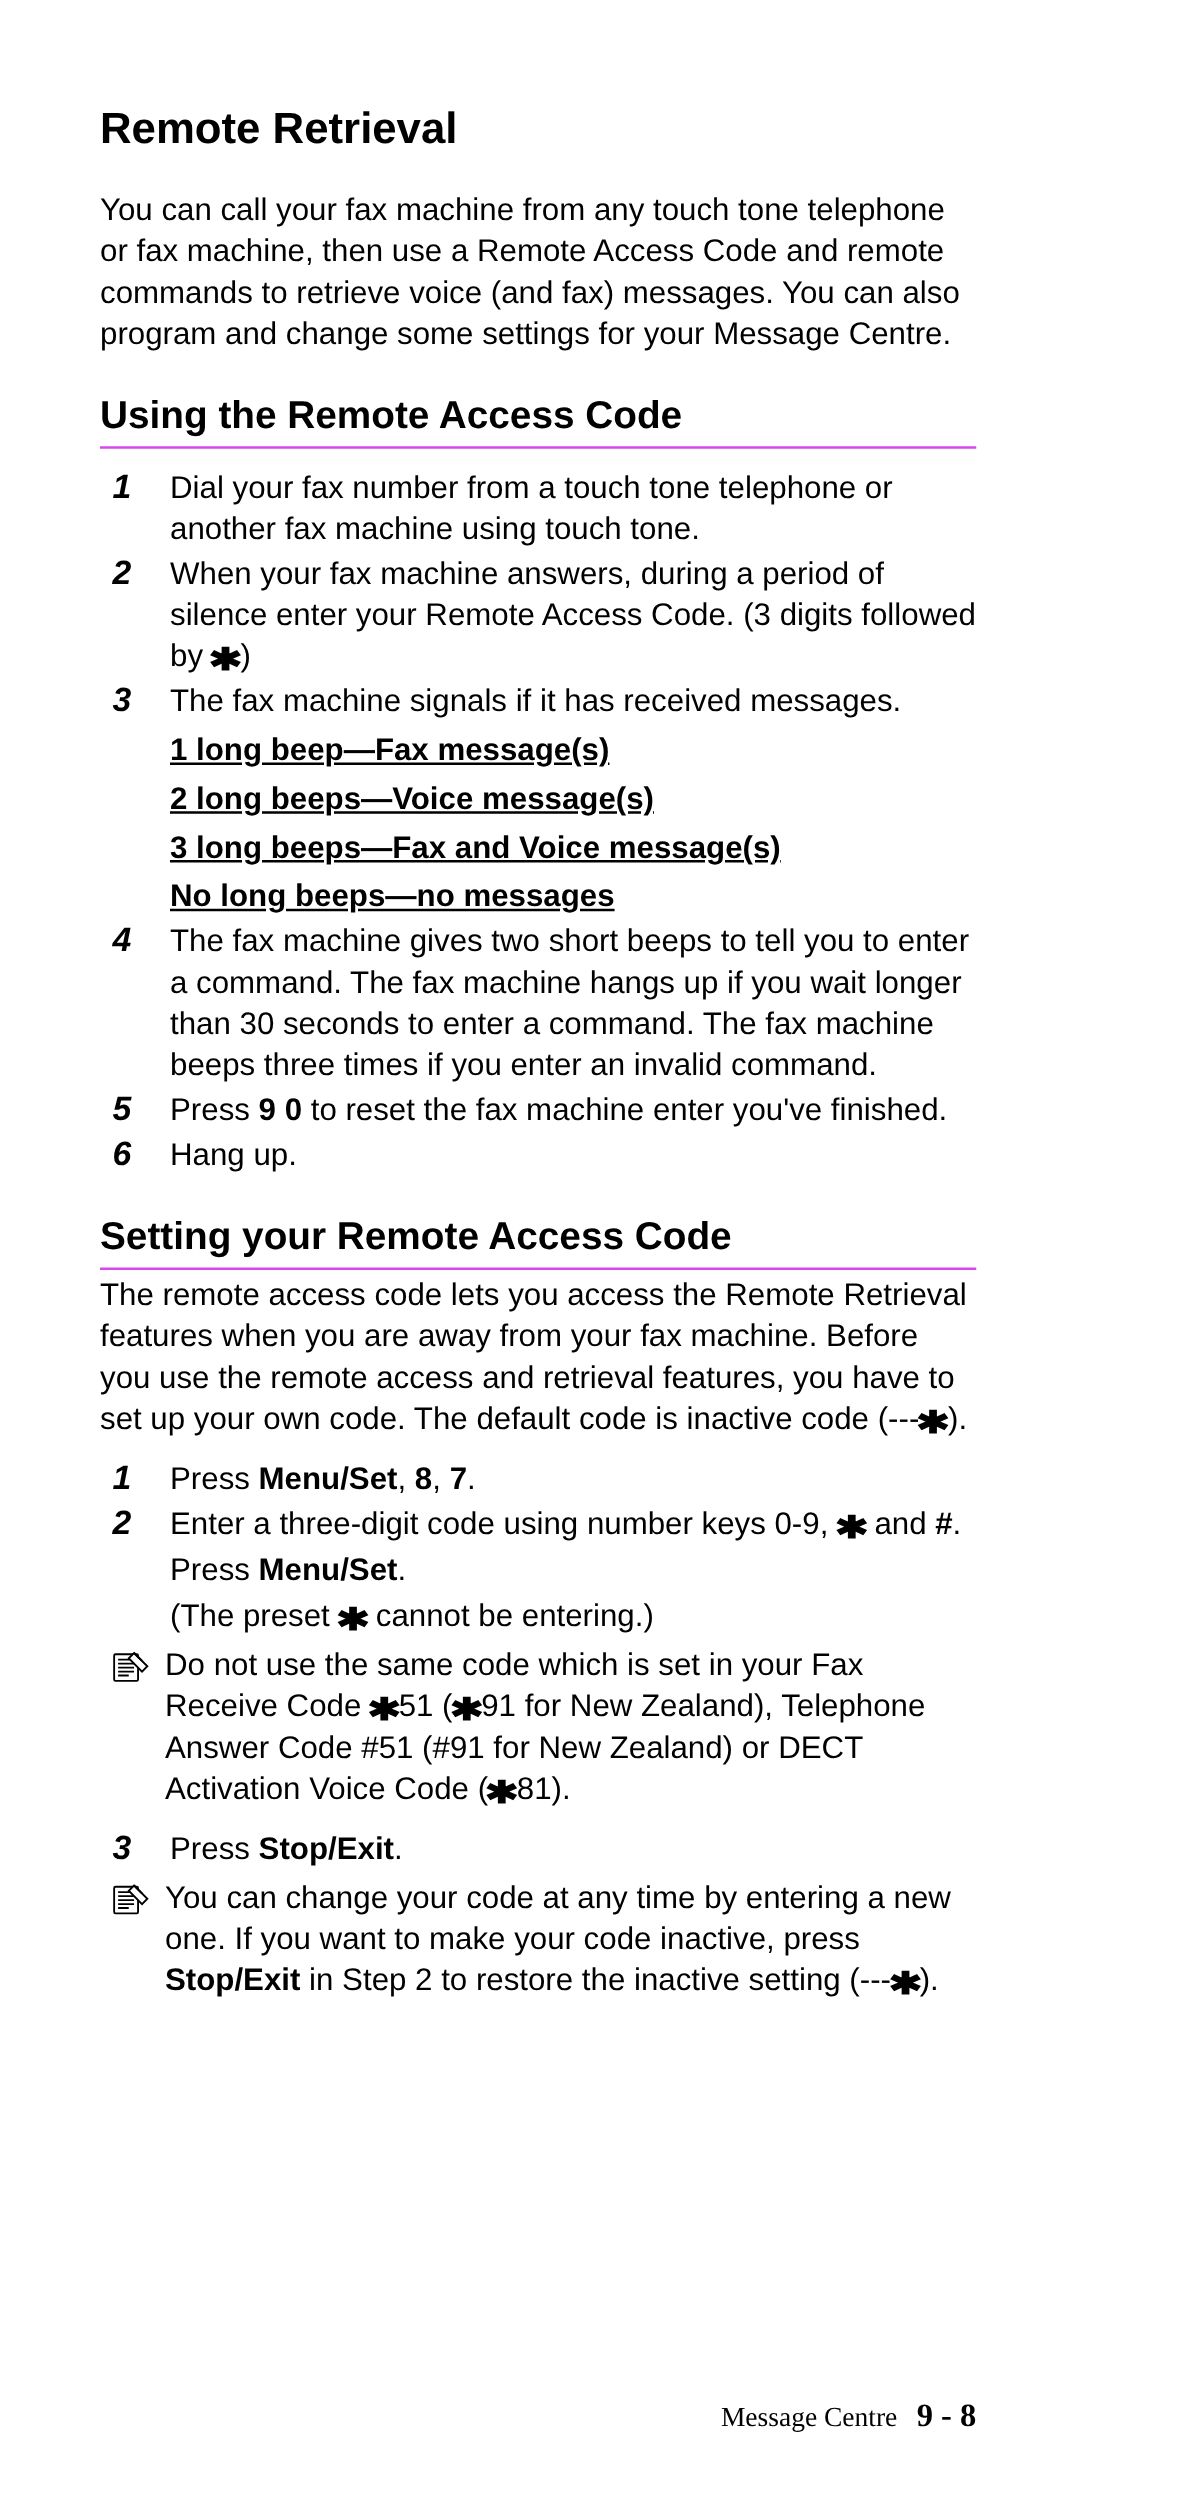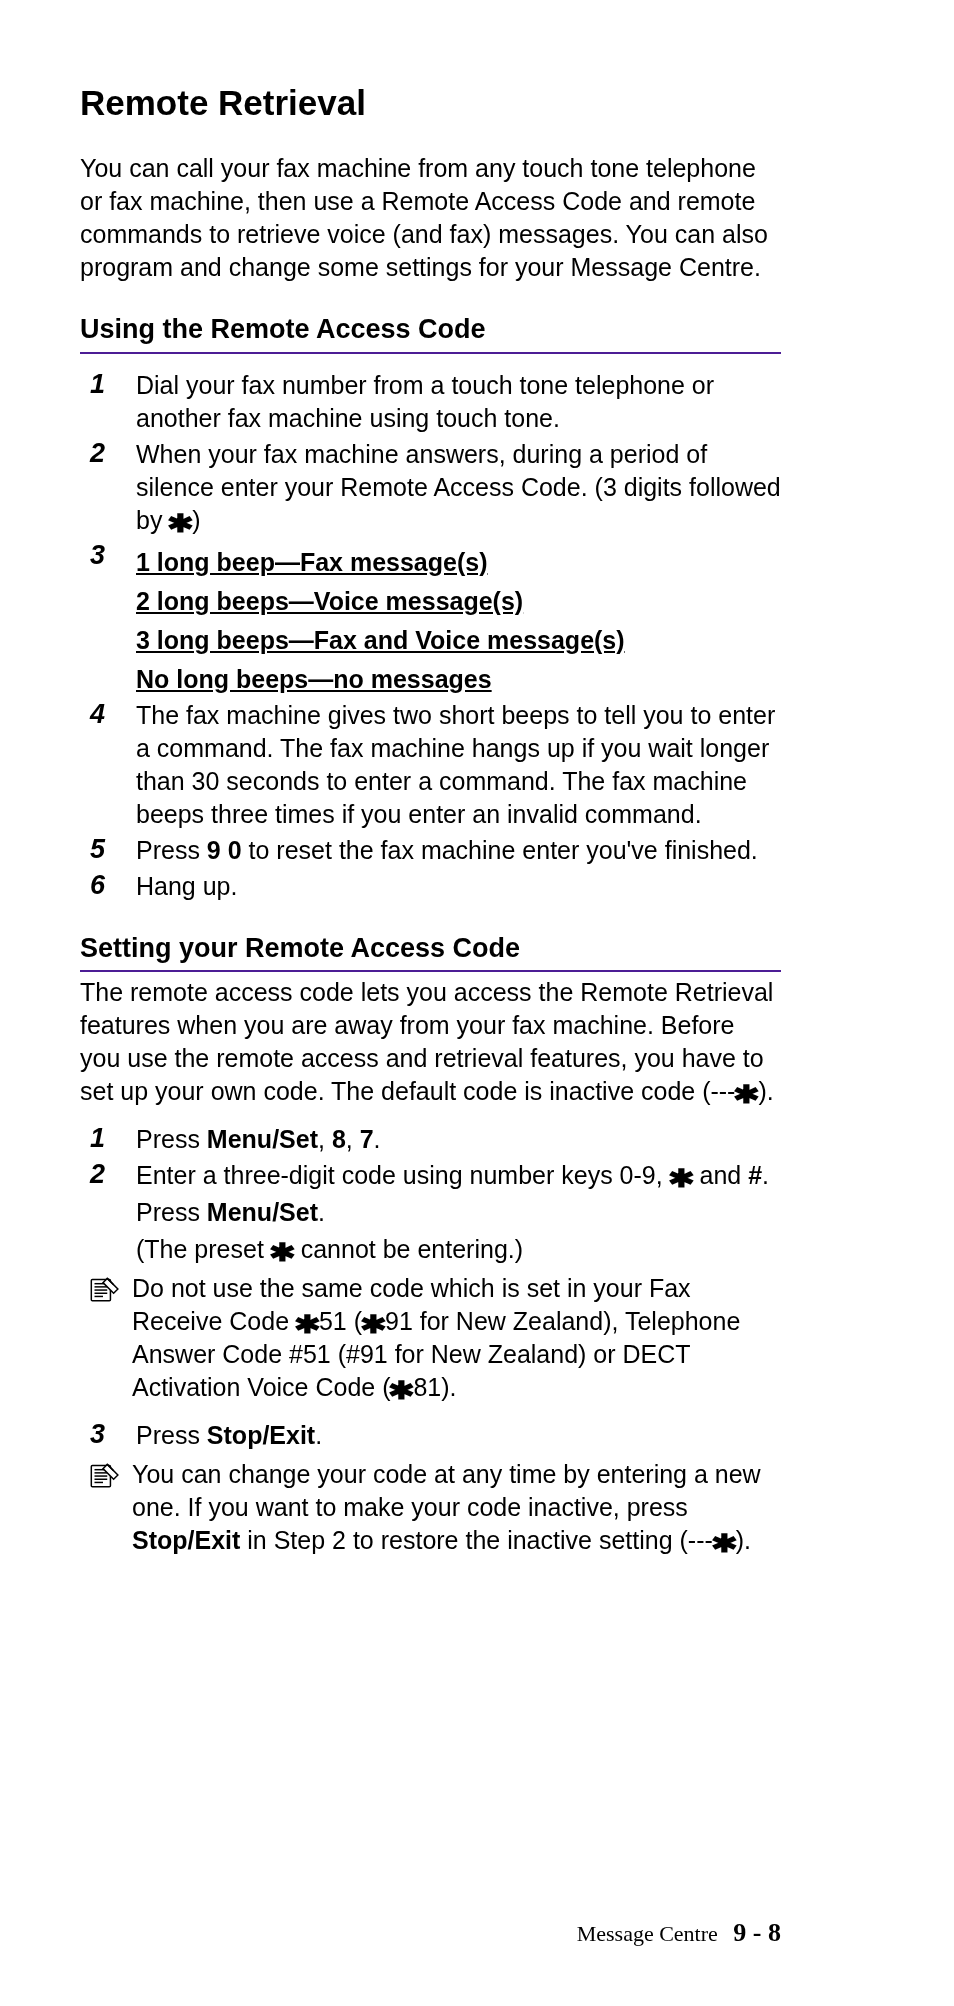--- a/index.html
+++ b/index.html
@@ -17,25 +17,25 @@
     min-height: 2006px;
     padding: 80px 80px 40px 80px;
     position: relative;
   }
   h1 {
     font-size: 35px;
     font-weight: bold;
     margin: 0 0 26px 0;
   }
   h2 {
-    font-size: 27px;
+    font-size: 31px;
     font-weight: bold;
     margin: 28px 0 4px 0;
     padding-bottom: 4px;
-    border-bottom: 2px solid #4c1d95;
+    border-bottom: 2px solid #d946ef;
   }
   p.intro {
     margin: 0 0 10px 0;
   }
   ol {
     list-style: none;
     padding: 0;
     margin: 14px 0 0 0;
   }
   li {
@@ -121,20 +121,21 @@
       <span class="num">1</span>
       <span class="txt">Dial your fax number from a touch tone telephone or another fax machine using touch tone.</span>
     </li>
     <li>
       <span class="num">2</span>
       <span class="txt"><span>When your fax machine answers, during a period of silence enter your Remote Access Code. (3 digits followed by </span><span class="star">✱</span><span>)</span></span>
     </li>
     <li>
       <span class="num">3</span>
       <span class="txt">
+        <span>The fax machine signals if it has received messages.</span>
         <span class="beep">1 long beep—Fax message(s)</span>
         <span class="beep">2 long beeps—Voice message(s)</span>
         <span class="beep">3 long beeps—Fax and Voice message(s)</span>
         <span class="beep">No long beeps—no messages</span>
       </span>
     </li>
     <li>
       <span class="num">4</span>
       <span class="txt">The fax machine gives two short beeps to tell you to enter a command. The fax machine hangs up if you wait longer than 30 seconds to enter a command. The fax machine beeps three times if you enter an invalid command.</span>
     </li>

